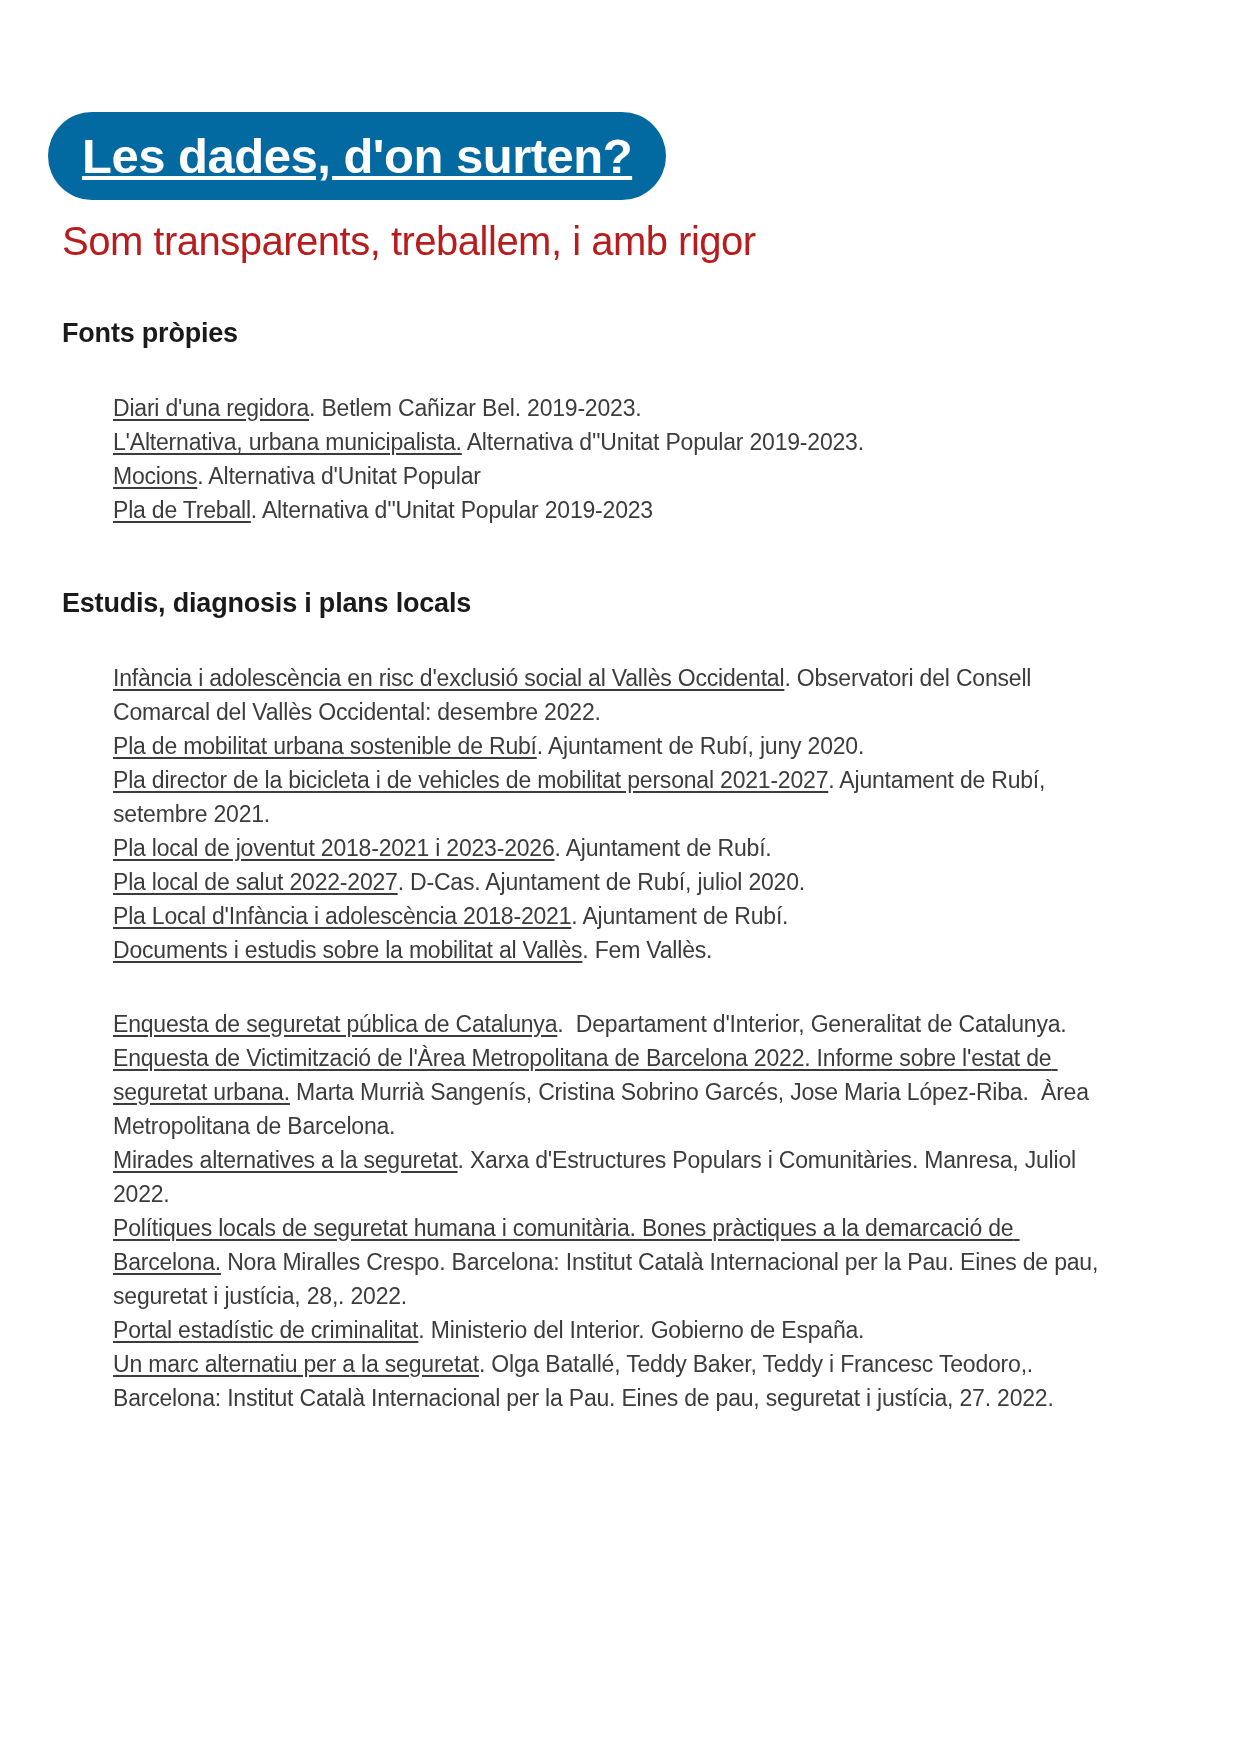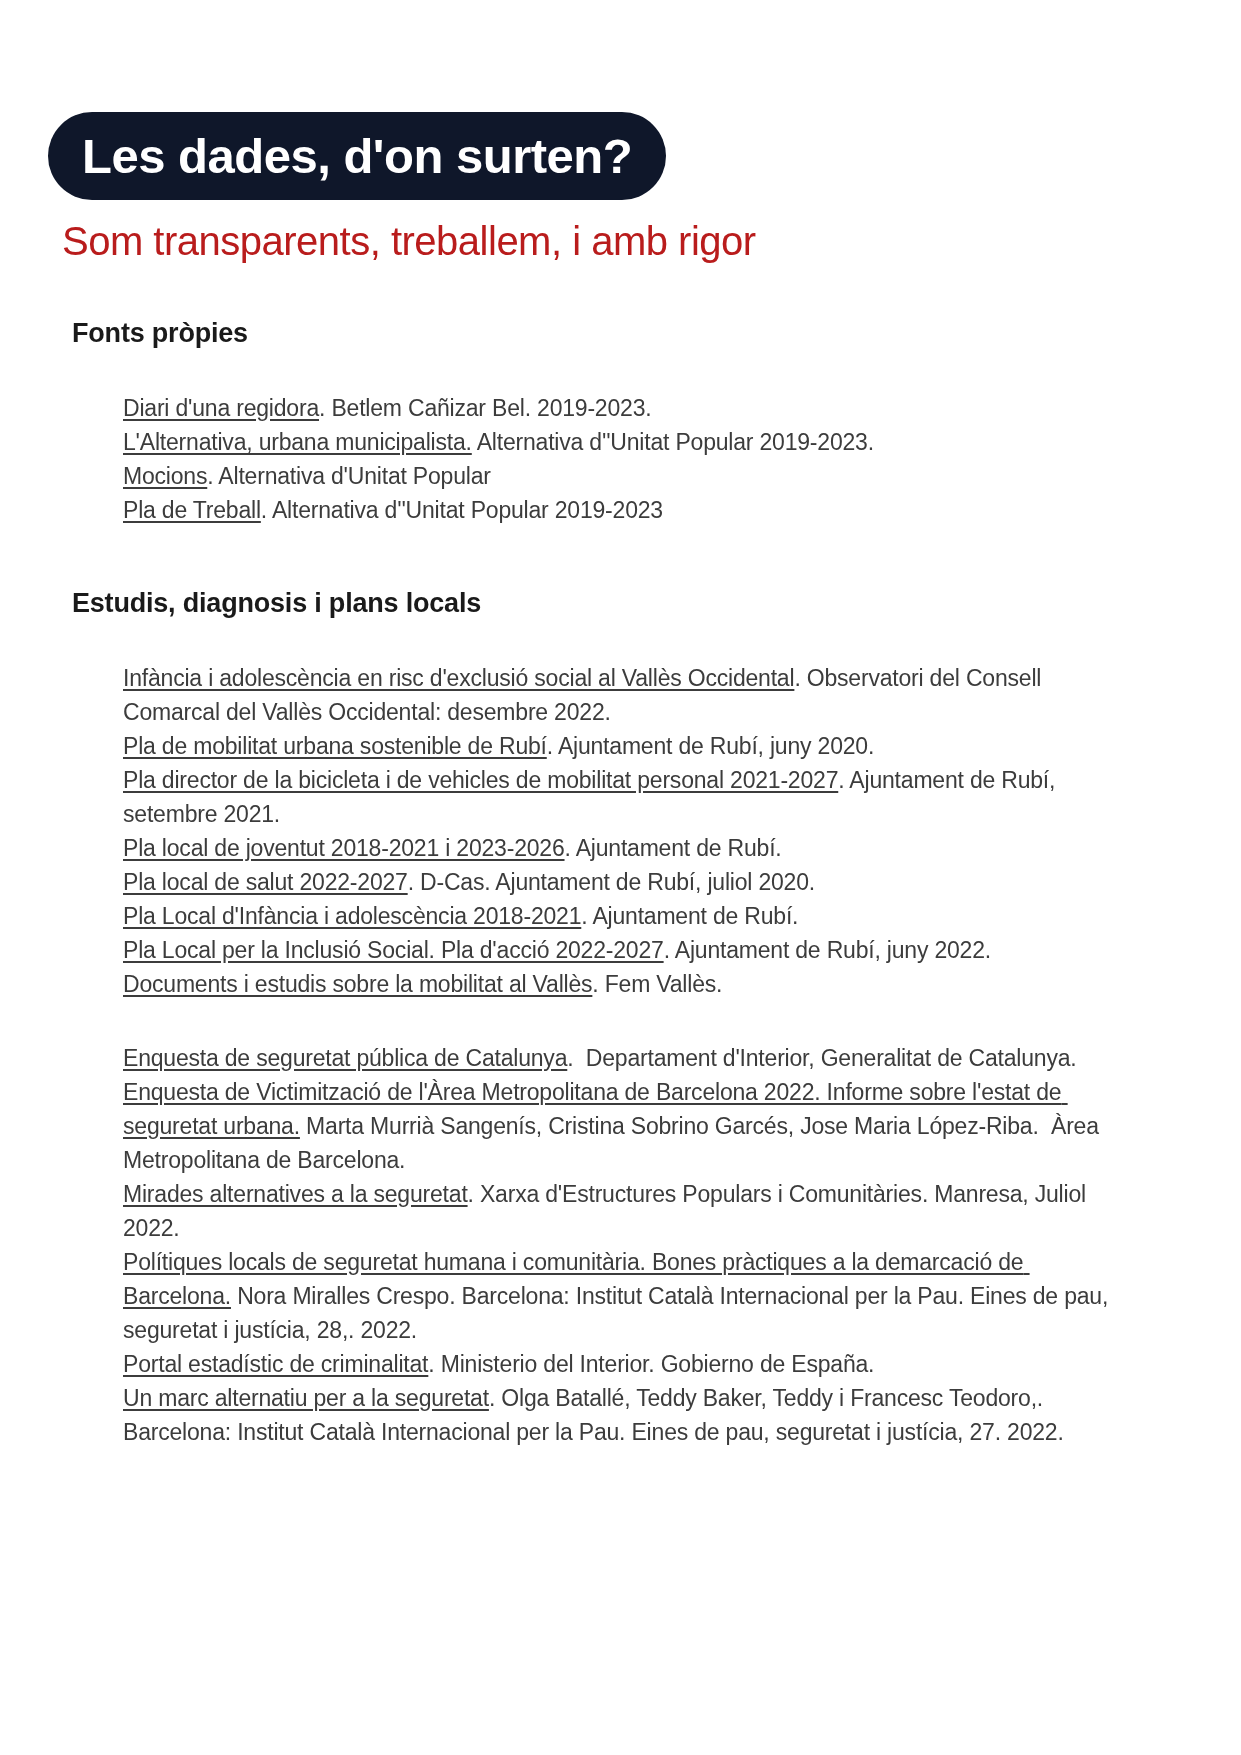--- a/index.html
+++ b/index.html
@@ -42,21 +42,20 @@
   .section h3 {
     margin: 0 0 42px 0;
     font-size: 27px;
     line-height: 31px;
     font-weight: bold;
     color: #1a1a1a;
     letter-spacing: -0.2px;
   }
   .section {
     margin-bottom: 40px;
-    margin-left: 10px;
   }
   .section.first {
     margin-bottom: 61px;
   }
   .section:last-child h3 {
     margin-bottom: 24px;
   }
   .src-list {
     margin-left: 51px;
     width: 1005px;
@@ -76,21 +75,21 @@
     cursor: pointer;
   }
   .src-title.noitalic {
     font-style: normal;
   }
 </style>
 </head>
 <body>
 
 <div class="page">
-  <div class="banner" style="background: #0f172a; color: rgb(255, 255, 255);">
+  <div class="banner" style="background: #0369a1; color: rgb(255, 255, 255); text-decoration: underline;">
     <span>Les dades, d'on surten?</span>
   </div>
   <div class="subtitle" style="color: #b91c1c;">Som transparents, treballem, i amb rigor</div>
   <div id="sections">
       <section class="section first">
         <h3 style="color: rgb(26, 26, 26);">Fonts pròpies</h3>
         <div class="src-list">
           <p class="src-item"><span class="src-title">Diari d'una regidora</span><span class="src-rest">. Betlem Cañizar Bel. 2019-2023.</span></p>
           <p class="src-item"><span class="src-title">L'Alternativa, urbana municipalista.</span><span class="src-rest"> Alternativa d''Unitat Popular 2019-2023.</span></p>
           <p class="src-item"><span class="src-title">Mocions</span><span class="src-rest">. Alternativa d'Unitat Popular</span></p>
@@ -99,21 +98,20 @@
       </section>
       <section class="section">
         <h3 style="color: rgb(26, 26, 26);">Estudis, diagnosis i plans locals</h3>
         <div class="src-list">
           <p class="src-item"><span class="src-title">Infància i adolescència en risc d'exclusió social al Vallès Occidental</span><span class="src-rest">. Observatori del Consell Comarcal del Vallès Occidental: desembre 2022.</span></p>
           <p class="src-item"><span class="src-title">Pla de mobilitat urbana sostenible de Rubí</span><span class="src-rest">. Ajuntament de Rubí, juny 2020.</span></p>
           <p class="src-item"><span class="src-title">Pla director de la bicicleta i de vehicles de mobilitat personal 2021-2027</span><span class="src-rest">. Ajuntament de Rubí, setembre 2021.</span></p>
           <p class="src-item"><span class="src-title">Pla local de joventut 2018-2021 i 2023-2026</span><span class="src-rest">. Ajuntament de Rubí.</span></p>
           <p class="src-item"><span class="src-title">Pla local de salut 2022-2027</span><span class="src-rest">. D-Cas. Ajuntament de Rubí, juliol 2020.</span></p>
           <p class="src-item"><span class="src-title">Pla Local d'Infància i adolescència 2018-2021</span><span class="src-rest">. Ajuntament de Rubí.</span></p>
-          <p class="src-item"><span class="src-title">Pla Local per la Inclusió Social. Pla d'acció 2022-2027</span><span class="src-rest">. Ajuntament de Rubí, juny 2022.</span></p>
           <p class="src-item"><span class="src-title">Documents i estudis sobre la mobilitat al Vallès</span><span class="src-rest">. Fem Vallès.</span></p>
         </div>
       </section>
       <section class="section">
         <div class="src-list">
           <p class="src-item"><span class="src-title">Enquesta de seguretat pública de Catalunya</span><span class="src-rest">.  Departament d'Interior, Generalitat de Catalunya.</span></p>
           <p class="src-item"><span class="src-title">Enquesta de Victimització de l'Àrea Metropolitana de Barcelona 2022. Informe sobre l'estat de seguretat urbana.</span><span class="src-rest"> Marta Murrià Sangenís, Cristina Sobrino Garcés, Jose Maria López-Riba.  Àrea Metropolitana de Barcelona.</span></p>
           <p class="src-item"><span class="src-title">Mirades alternatives a la seguretat</span><span class="src-rest">. Xarxa d'Estructures Populars i Comunitàries. Manresa, Juliol 2022.</span></p>
           <p class="src-item"><span class="src-title">Polítiques locals de seguretat humana i comunitària. Bones pràctiques a la demarcació de Barcelona.</span><span class="src-rest"> Nora Miralles Crespo. Barcelona: Institut Català Internacional per la Pau. Eines de pau, seguretat i justícia, 28,. 2022.</span></p>
           <p class="src-item"><span class="src-title noitalic">Portal estadístic de criminalitat</span><span class="src-rest">. Ministerio del Interior. Gobierno de España.</span></p>

